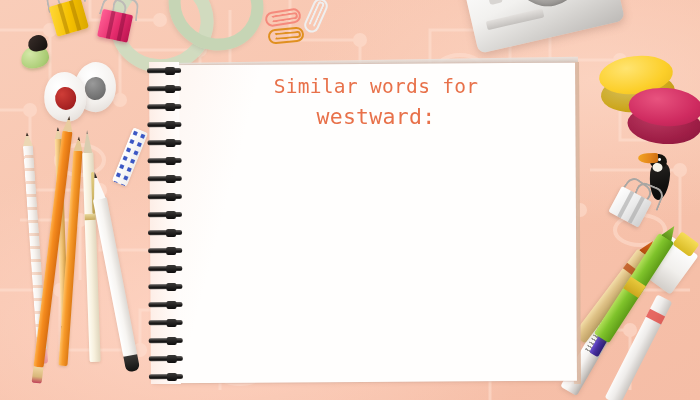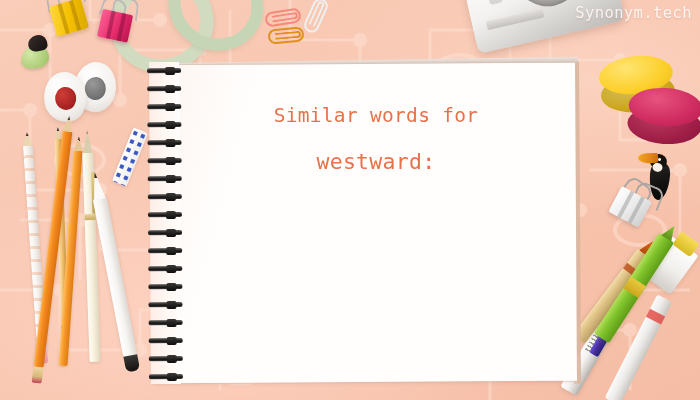--- a/index.html
+++ b/index.html
@@ -116,37 +116,37 @@
     left: 18px; top: -1px;
     width: 10px; height: 8px;
     background: linear-gradient(to bottom, #3b3937, #0e0d0d);
     border-radius: 2px;
   }
 
   
   .pad-text {
     position: absolute;
     left: 186px;
-    top: 104px;
+    top: 75px;
     width: 380px;
     text-align: center;
   }
   .title-line1 {
     font-size: 19.5px;
     letter-spacing: 0.3px;
     color: #e8714a;
     line-height: 1.25;
     white-space: nowrap;
   }
   .title-line2 {
     font-size: 21.5px;
     letter-spacing: 0.3px;
     color: #e8714a;
     line-height: 1.35;
-    margin-top: 19px;
+    margin-top: 3px;
     white-space: nowrap;
   }
   .words {
     margin-top: 34px;
     font-size: 16.2px;
     line-height: 1.52;
     color: #35383a;
     letter-spacing: -0.1px;
     word-spacing: 1px;
     padding: 0 4px;
@@ -770,15 +770,14 @@
     <div class="ring" style="top:276px"></div>
     <div class="ring" style="top:294px"></div>
     <div class="ring" style="top:312px"></div>
   </div>
 
   <div class="pad-text">
     <div class="title-line1">Similar words for</div>
     <div class="title-line2">westward:</div>
   </div>
 
-  <div class="logo">Synonym.tech</div>
 
 </div>
 
 </body></html>

